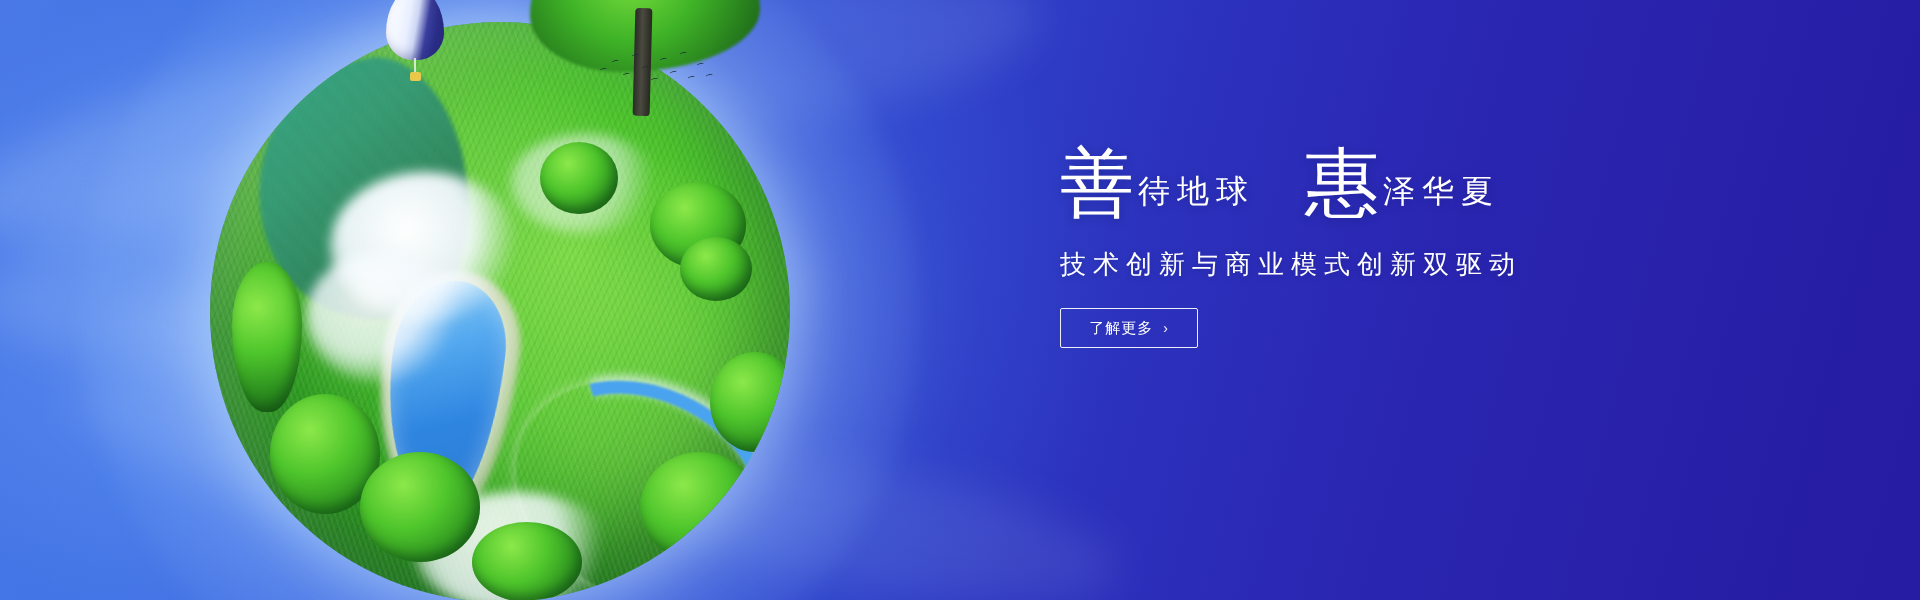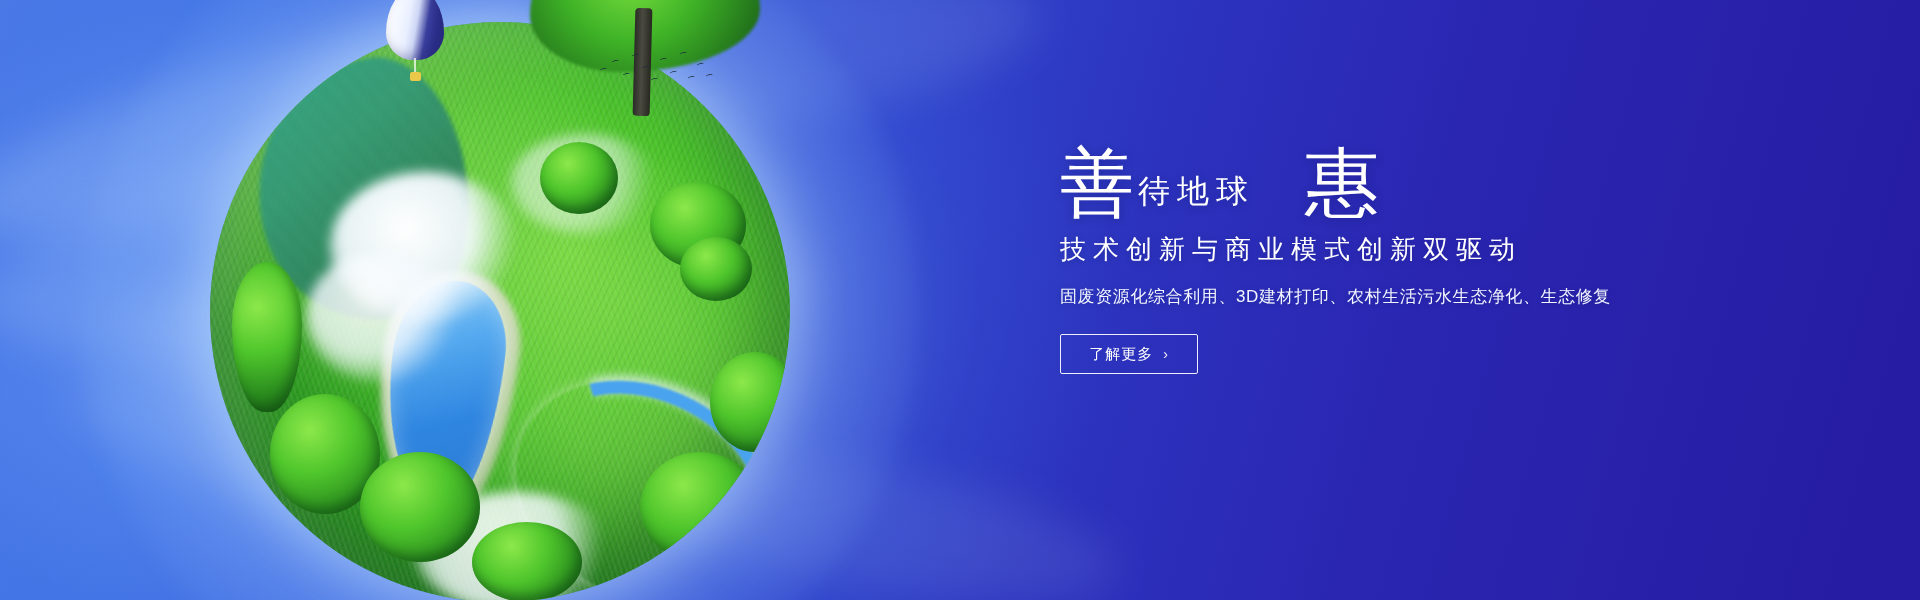--- a/index.html
+++ b/index.html
@@ -251,21 +251,21 @@
   .hl-small {
     font-family: "Liberation Serif", "DejaVu Serif", serif;
     font-size: 32px;
     font-weight: 400;
     letter-spacing: 7px;
     margin-left: 4px;
   }
   .hl-gap { width: 50px; display: inline-block; }
 
   .subtitle {
-    margin-top: 0;
+    margin-top: 15px;
     font-size: 26px;
     letter-spacing: 7px;
     font-weight: 400;
     color: #ffffff;
     text-shadow: 0 1px 6px rgba(10,20,90,0.28);
   }
   .desc {
     margin-top: 18px;
     font-size: 17px;
     letter-spacing: 0.6px;
@@ -365,25 +365,25 @@
     <div class="bird" style="left:110px;top:28px;"></div>
   </div>
 
   <div class="content">
 
     <div class="headline">
       <span class="hl-big">善</span>
       <span class="hl-small">待地球</span>
       <span class="hl-gap"></span>
       <span class="hl-big">惠</span>
+      <span class="hl-small">泽华夏</span>
     </div>
 
     <div class="subtitle">技术创新与商业模式创新双驱动</div>
 
-    <div class="desc">固废资源化综合利用、3D建材打印、农村生活污水生态净化、生态修复</div>
 
     <button class="cta">
       <span>了解更多</span>
       <span class="chev">›</span>
     </button>
 
   </div>
 </div>
 
 </body></html>

